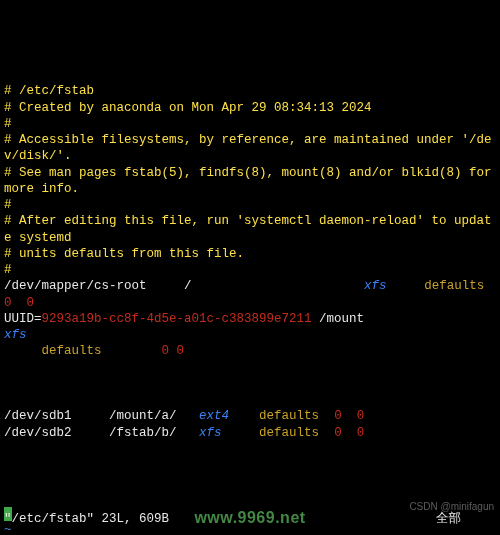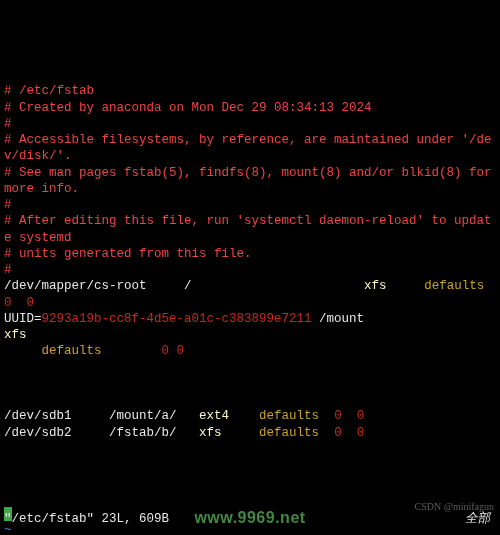--- a/index.html
+++ b/index.html
@@ -10,23 +10,23 @@
       font-size: 12.5px;
       line-height: 1.3;
       width: 500px;
       height: 535px;
       overflow: hidden;
       position: relative;
       white-space: pre-wrap;
       word-break: break-all;
     }
     .terminal { padding: 2px 4px 0 4px; }
-    .comment { color: #ef4444; }
+    .comment { color: #fde047; }
     .white { color: #e8e8e8; margin-top: 8px; }
-    .green { color: #fef9c3; }
+    .green { color: #3b82f6; font-style: italic; }
     .red { color: #c42b1c; }
     .yellow { color: #c9a227; }
     .blue-tilde { color: #4a7fc4; }
     .cursor {
       background: #3fa94a;
       display: inline-block;
       width: 8px;
       height: 14px;
       vertical-align: text-bottom;
     }
@@ -34,57 +34,57 @@
       position: absolute;
       bottom: 8px;
       left: 4px;
       right: 4px;
       color: #e8e8e8;
       display: flex;
       justify-content: space-between;
     }
     .status-left { flex: 1; }
     .status-mid { width: 80px; text-align: left; }
-    .status-right { width: 60px; text-align: right; padding-right: 6px; font-style: italic; }
+    .status-right { width: 60px; padding-right: 6px; }
     .watermark {
       position: absolute;
       bottom: 6px;
       left: 50%;
       transform: translateX(-50%);
       font-family: Arial, sans-serif;
       font-size: 16px;
       font-weight: bold;
       color: rgba(90, 180, 90, 0.75);
       letter-spacing: 0.5px;
       pointer-events: none;
     }
     .credit {
       position: absolute;
       bottom: 22px;
       right: 6px;
-      font-family: Liberation Serif, serif;
+      font-family: Liberation Sans, sans-serif;
       font-size: 10px;
       color: rgba(180,180,180,0.5);
       pointer-events: none;
     }
   </style>
 </head>
 <body>
 
 
 
 <div class="terminal">
 <span class="comment"># /etc/fstab</span>
-<span class="comment"># Created by anaconda on Mon Dec 29 08:34:13 2024</span>
+<span class="comment"># Created by anaconda on Mon Apr 29 08:34:13 2024</span>
 <span class="comment">#</span>
 <span class="comment"># Accessible filesystems, by reference, are maintained under '/dev/disk/'.</span>
 <span class="comment"># See man pages fstab(5), findfs(8), mount(8) and/or blkid(8) for more info.</span>
 <span class="comment">#</span>
 <span class="comment"># After editing this file, run 'systemctl daemon-reload' to update systemd</span>
-<span class="comment"># units generated from this file.</span>
+<span class="comment"># units defaults from this file.</span>
 <span class="comment">#</span>
 <span class="white">/dev/mapper/cs-root</span><span class="white">     <span>/</span></span><span>                       </span><span class="green">xfs</span><span>     </span><span class="yellow">defaults</span><span class="red">   <span>0</span>  <span>0</span></span>
 <span class="white">UUID=</span><span class="red">9293a19b-cc8f-4d5e-a01c-c383899e7211</span><span> </span><span class="white">/mount</span><span>                   </span><span class="green">xfs</span>
 <span>     </span><span class="yellow">defaults</span><span>        </span><span class="red"><span>0</span> <span>0</span></span>
 
 
 
 <span class="white">/dev/sdb1</span><span>     </span><span class="white">/mount/a/</span><span>   </span><span class="green">ext4</span><span>    </span><span class="yellow">defaults</span><span>  </span><span class="red"><span>0</span>  <span>0</span></span>
 <span class="white">/dev/sdb2</span><span>     </span><span class="white">/fstab/b/</span><span>   </span><span class="green">xfs</span><span>     </span><span class="yellow">defaults</span><span>  </span><span class="red"><span>0</span>  <span>0</span></span>
 

